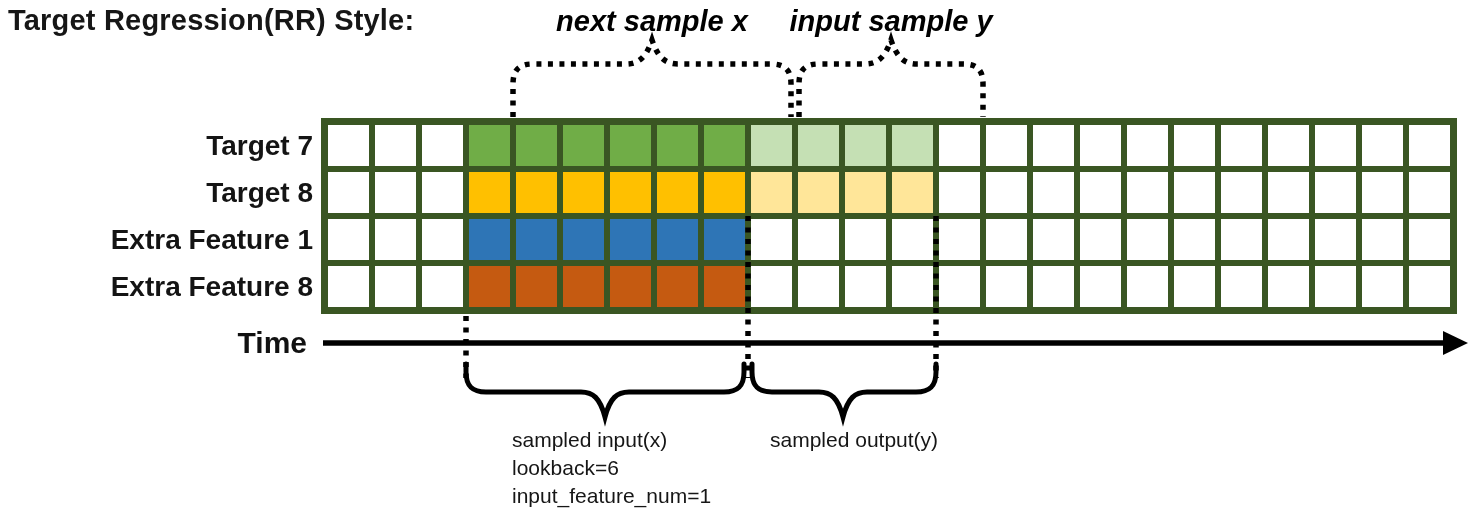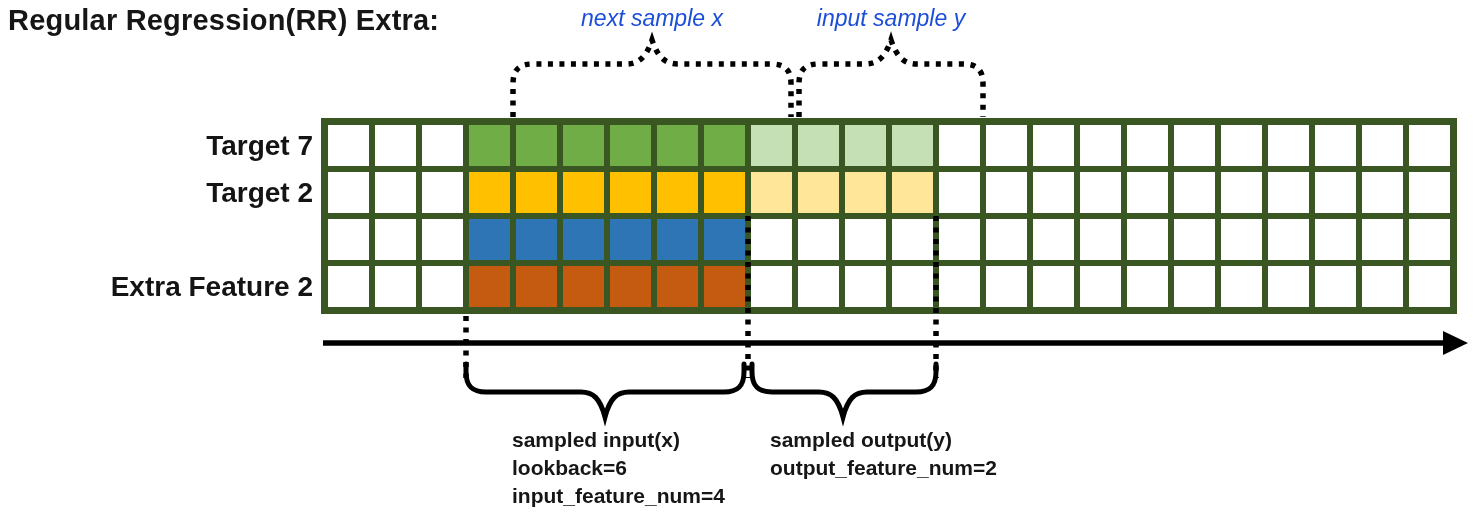--- a/index.html
+++ b/index.html
@@ -6,21 +6,21 @@
   .canvas{
     position:relative;width:1476px;height:516px;background:#ffffff;
     font-family:"Liberation Sans", sans-serif;color:#111;overflow:hidden;
   }
   .title{
     position:absolute;left:8px;top:4px;
     font-size:29px;font-weight:bold;letter-spacing:0.2px;color:#161616;
   }
   .next-label{
     position:absolute;top:5px;transform:translateX(-50%);
-    font-size:23px;font-style:italic;font-weight:400;color:#1d4ed8;white-space:nowrap;
+    font-size:29px;font-style:italic;font-weight:700;color:#000000;white-space:nowrap;
   }
   .next-label.x{left:652px;}
   .next-label.y{left:891px;}
   .row-label{
     position:absolute;left:0;width:313px;height:41px;line-height:41px;
     text-align:right;font-size:28px;font-weight:bold;color:#141414;white-space:nowrap;
   }
   .time-label{
     position:absolute;left:195px;top:326px;width:112px;text-align:right;
     font-size:30px;font-weight:bold;color:#111;
@@ -28,39 +28,41 @@
   .grid{
     position:absolute;left:321px;top:118px;
     background:#3A5623;padding:7px;
     display:grid;grid-template-columns:repeat(24,41px);grid-template-rows:repeat(4,41px);
     gap:6px;
   }
   .cell{width:41px;height:41px;background:#fff;}
   svg.overlay{position:absolute;left:0;top:0;pointer-events:none;}
   .caption{
     position:absolute;top:426px;font-size:21px;line-height:28px;
-    font-weight:bold;color:#161616;white-space:nowrap;
+    font-weight:normal;color:#161616;white-space:nowrap;
   }
   .caption.input{left:512px;}
   .caption.output{left:770px;}
 </style>
 </head>
 <body>
 
 <div class="canvas">
 
-  <div class="title">Regular Regression(RR) Extra:</div>
+  <div class="title">Target Regression(RR) Style:</div>
 
   <div class="next-label x">next sample x</div>
   <div class="next-label y">input sample y</div>
 
   <div class="row-label" style="top:125px">Target 7</div>
-  <div class="row-label" style="top:172px">Target 2</div>
-  <div class="row-label" style="top:266px">Extra Feature 2</div>
+  <div class="row-label" style="top:172px">Target 8</div>
+  <div class="row-label" style="top:219px">Extra Feature 1</div>
+  <div class="row-label" style="top:266px">Extra Feature 8</div>
 
+  <div class="time-label">Time</div>
 
   <div class="grid" id="grid" style="background: rgb(58, 86, 35);">
       <div class="cell" style="background: rgb(255, 255, 255);"></div>
       <div class="cell" style="background: rgb(255, 255, 255);"></div>
       <div class="cell" style="background: rgb(255, 255, 255);"></div>
       <div class="cell" style="background: rgb(112, 173, 71);"></div>
       <div class="cell" style="background: rgb(112, 173, 71);"></div>
       <div class="cell" style="background: rgb(112, 173, 71);"></div>
       <div class="cell" style="background: rgb(112, 173, 71);"></div>
       <div class="cell" style="background: rgb(112, 173, 71);"></div>
@@ -168,20 +170,19 @@
     <polygon points="1443,331 1468,343 1443,355" fill="#000"></polygon>
 
     <path d="M 466 364 L 466 372 C 466 386 472 392 486 392 L 581 392 C 593 392 600 398 605 417 C 610 398 617 392 629 392 L 724 392 C 738 392 744 386 744 372 L 744 364" fill="none" stroke="#000" stroke-width="5" stroke-linecap="round"></path>
 
     <path d="M 752 364 L 752 372 C 752 386 758 392 772 392 L 819 392 C 831 392 838 398 843 417 C 848 398 855 392 867 392 L 916 392 C 930 392 936 386 936 372 L 936 364" fill="none" stroke="#000" stroke-width="5" stroke-linecap="round"></path>
   </svg>
 
   <div class="caption input">
     <div>sampled input(x)</div>
     <div>lookback=6</div>
-    <div>input_feature_num=4</div>
+    <div>input_feature_num=1</div>
   </div>
   <div class="caption output">
     <div>sampled output(y)</div>
-    <div>output_feature_num=2</div>
   </div>
 
 </div>
 
 </body></html>

